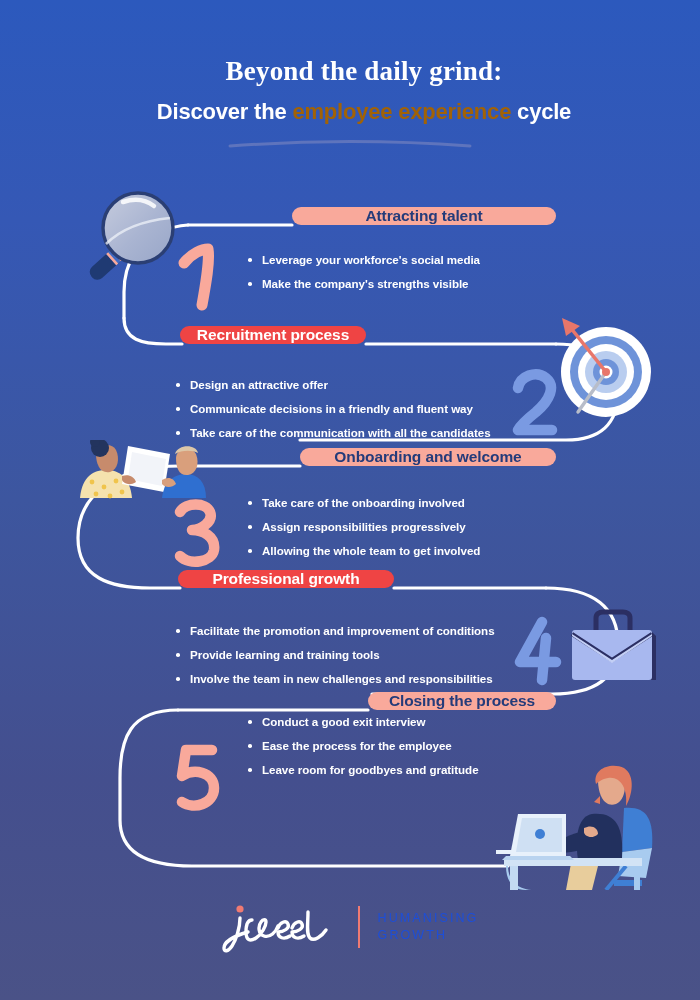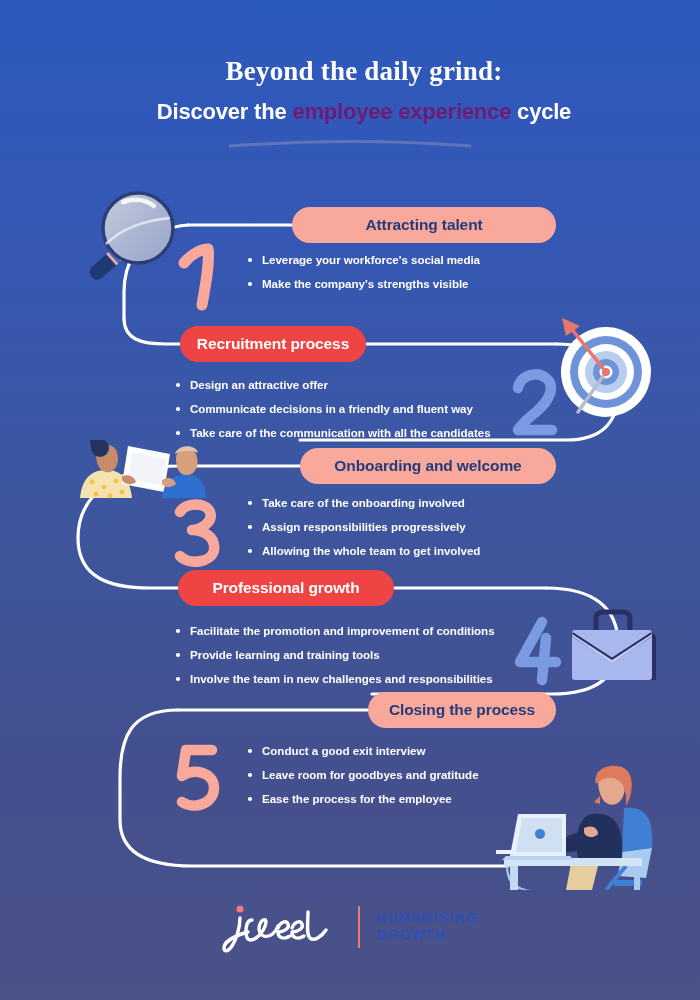--- a/index.html
+++ b/index.html
@@ -13,29 +13,29 @@
 
   
   .header{position:absolute;left:0;right:0;top:56px;text-align:center;margin-left:28px;}
   .title-main{
     font-family:"Liberation Serif",serif;
     font-weight:700;font-size:27px;color:#ffffff;letter-spacing:.2px;
   }
   .title-sub{
     margin-top:12px;font-size:22px;font-weight:700;color:#ffffff;letter-spacing:-.2px;
   }
-  .accent{color:#701a75;}
+  .accent{color:#a16207;}
   .rule{position:absolute;left:228px;top:138px;width:244px;height:10px;}
 
   
   .flowline{position:absolute;left:0;top:0;width:700px;height:1000px;pointer-events:none;}
 
   
   .pill{
-    position:absolute;height:36px;border-radius:18px;
+    position:absolute;height:18px;border-radius:18px;
     display:flex;align-items:center;justify-content:center;
     font-size:15.5px;font-weight:700;letter-spacing:-.1px;
     white-space:nowrap;padding:0 26px;box-sizing:border-box;
   }
   .pill.coral{background:#f9a99b;color:#243b7a;}
   .pill.blue{background:#ef4444;color:#ffffff;}
 
   
   .bullets{position:absolute;}
   .bullets li{
@@ -253,25 +253,25 @@
     <path d="M26 56 L66 56 L66 90 L20 90 Z" fill="#cfe0f3"></path>
     <circle cx="44" cy="72" r="5" fill="#3f7fd4"></circle>
     <path d="M10 94 L74 94 L78 98 L6 98 Z" fill="#b9d3ef"></path>
     <path d="M0 88 L16 88 L16 92 L0 92 Z" fill="#e8f1fb"></path>
   </svg>
 
   <svg class="num" style="left:168px;top:742px;width:58px;height:70px;" viewBox="0 0 58 70">
     <path d="M44 8 L18 8 L14 34 C26 26 46 30 46 46 C46 62 26 68 14 60" stroke="#f9a99b" stroke-width="10.5" fill="none" stroke-linecap="round" stroke-linejoin="round"></path>
   </svg>
 
-  <div class="bullets" style="left:248px;top:744px;">
+  <div class="bullets" style="left:248px;top:715px;">
     <ul>
       <li>Conduct a good exit interview</li>
+      <li>Ease the process for the employee</li>
       <li>Leave room for goodbyes and gratitude</li>
-      <li>Ease the process for the employee</li>
     </ul>
   </div>
 
   <div class="logo">
     <svg width="118" height="58" viewBox="0 0 118 58">
       <circle cx="18" cy="11" r="3.6" fill="#f07a72"></circle>
       <g fill="none" stroke="#ffffff" stroke-width="3.4" stroke-linecap="round" stroke-linejoin="round">
         <path d="M18 20 C18 30 14 42 10 48 C6 54 2 54 2 50 C2 44 12 38 26 34"></path>
         <path d="M30 22 C26 22 24 26 24 34 C24 42 28 44 34 40 C40 36 44 28 44 24 C44 21 41 21 39 24 C36 28 36 36 42 38 C48 40 54 34 56 28"></path>
         <path d="M56 30 C58 24 64 22 66 26 C68 30 62 34 56 34 C56 40 62 42 68 38"></path>

